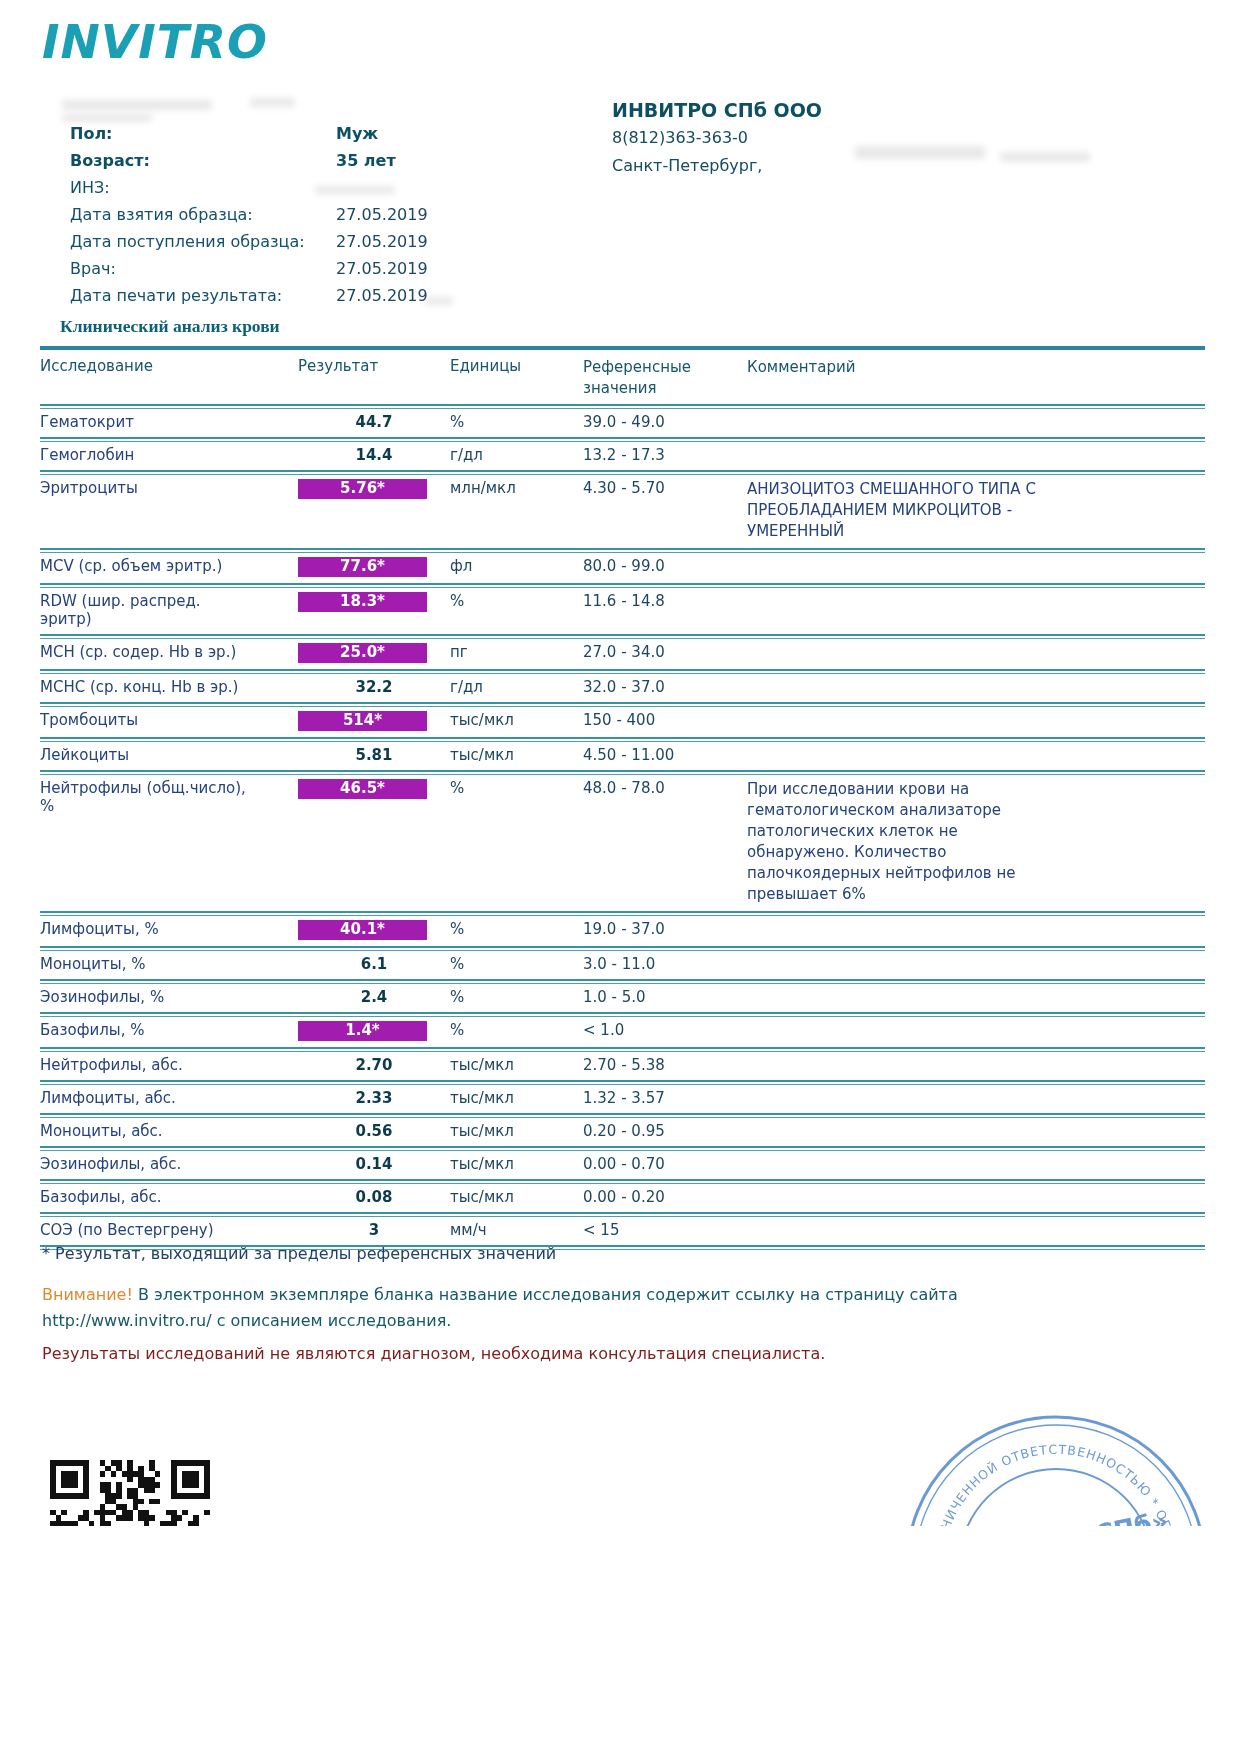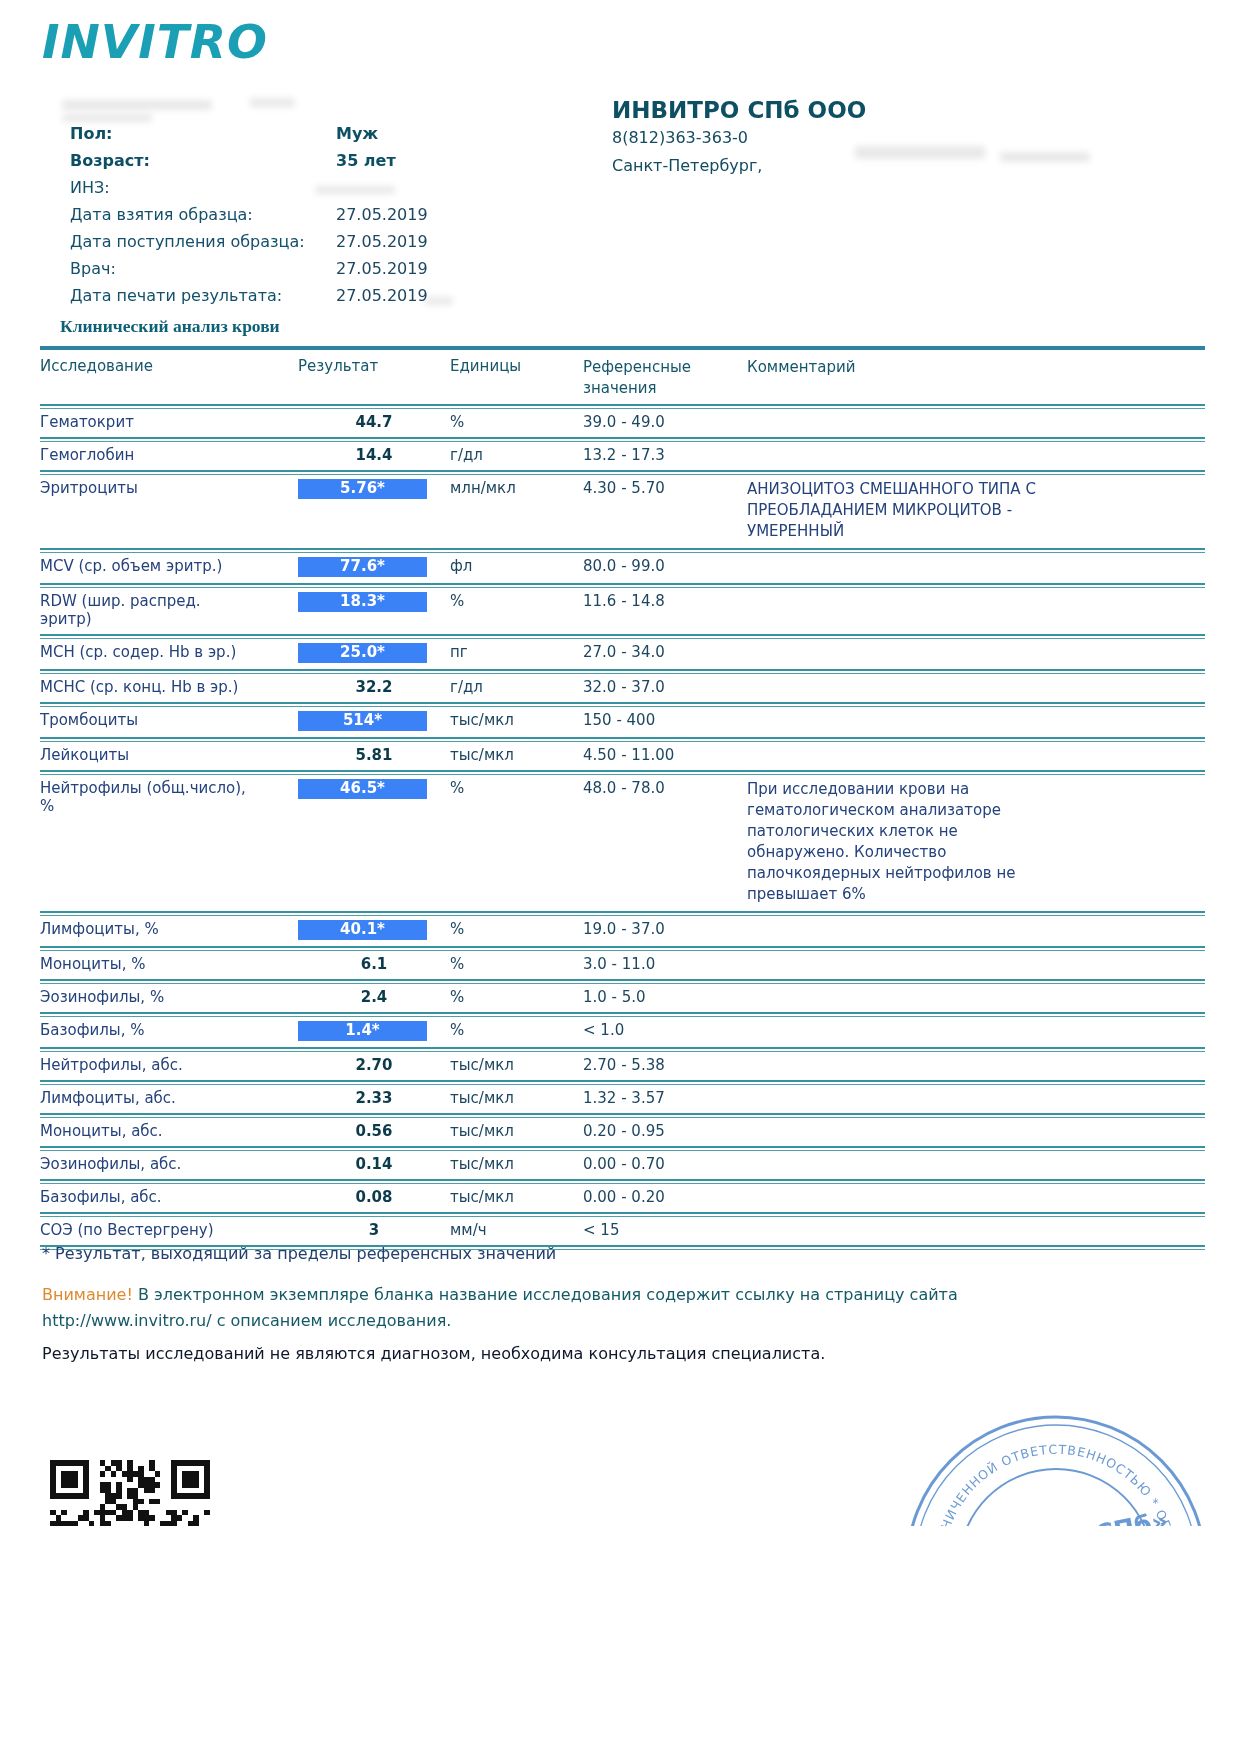--- a/index.html
+++ b/index.html
@@ -10,42 +10,42 @@
   
   .smudge{position:absolute;background:#b5b5b5;opacity:.30;filter:blur(3px);border-radius:3px;}
   
   .patient{position:absolute;left:42px;top:120px;width:565px;font-size:16px;color:#14506b;}
   .p-row{display:flex;line-height:27px;margin-left:28px;}
   .p-label{width:266px;flex:none;}
   .p-value{color:#1d4660;}
   .p-row.b .p-label,.p-row.b .p-value{font-weight:bold;color:#0d4f63;}
   
   .org{position:absolute;left:612px;top:96px;font-size:16px;line-height:28px;color:#134b60;}
-  .org-name{font-weight:bold;font-size:23px;color:#0d4f63;}
+  .org-name{font-weight:bold;font-size:19px;color:#0d4f63;}
   
   .title{position:absolute;left:60px;top:316px;font-size:17.5px;font-weight:bold;color:#0d6075;font-family:Liberation Serif, serif;}
   .table{position:absolute;left:40px;top:346px;width:1165px;font-size:15px;}
   .hr-top{height:4px;background:#2e84a0;}
   .hr2{height:2px;border-top:2px solid #37929f;border-bottom:1.5px solid #4f9fab;background:#fff;}
   .t-head{display:flex;color:#16566a;padding:7px 0 5px;}
   .t-row{display:flex;padding:4px 0 6px;color:#24427c;align-items:flex-start;}
   .c{flex:none;}
   .c1{width:250px;padding-right:8px;white-space:pre-line;}
   .c2{width:152px;}
   .c3{width:133px;color:#1d4660;}
   .c4{width:164px;color:#1d4660;}
   .c5{width:340px;white-space:pre-line;line-height:21px;}
   .res{font-weight:bold;color:#0c3c4c;text-align:center;}
-  .res.flag{display:inline-block;min-width:117px;background:#3b82f6;color:#fff;padding:0 6px 2px;}
+  .res.flag{display:inline-block;min-width:117px;background:#a21caf;color:#fff;padding:0 6px 2px;}
   
   .footnote{position:absolute;left:42px;top:1244px;font-size:16px;color:#22406e;}
   .warning{position:absolute;left:42px;top:1282px;font-size:16px;color:#145a66;
            line-height:26px;white-space:pre-line;width:1100px;}
   .bang{color:#dd8a2e;}
-  .disclaimer{position:absolute;left:42px;top:1344px;font-size:16px;color:#0f172a;}
+  .disclaimer{position:absolute;left:42px;top:1344px;font-size:16px;color:#7f1d1d;}
   
   .qr{position:absolute;left:50px;top:1460px;}
   .sig-caption{position:absolute;left:556px;top:1588px;font-size:17px;color:#134b5a;line-height:29px;}
   .signature{position:absolute;left:848px;top:1516px;}
   .stamp{position:absolute;left:898px;top:1408px;opacity:.9;}
   .pageno{position:absolute;left:1086px;top:1678px;font-size:19px;color:#222;}
 </style>
 </head>
 <body>
 

